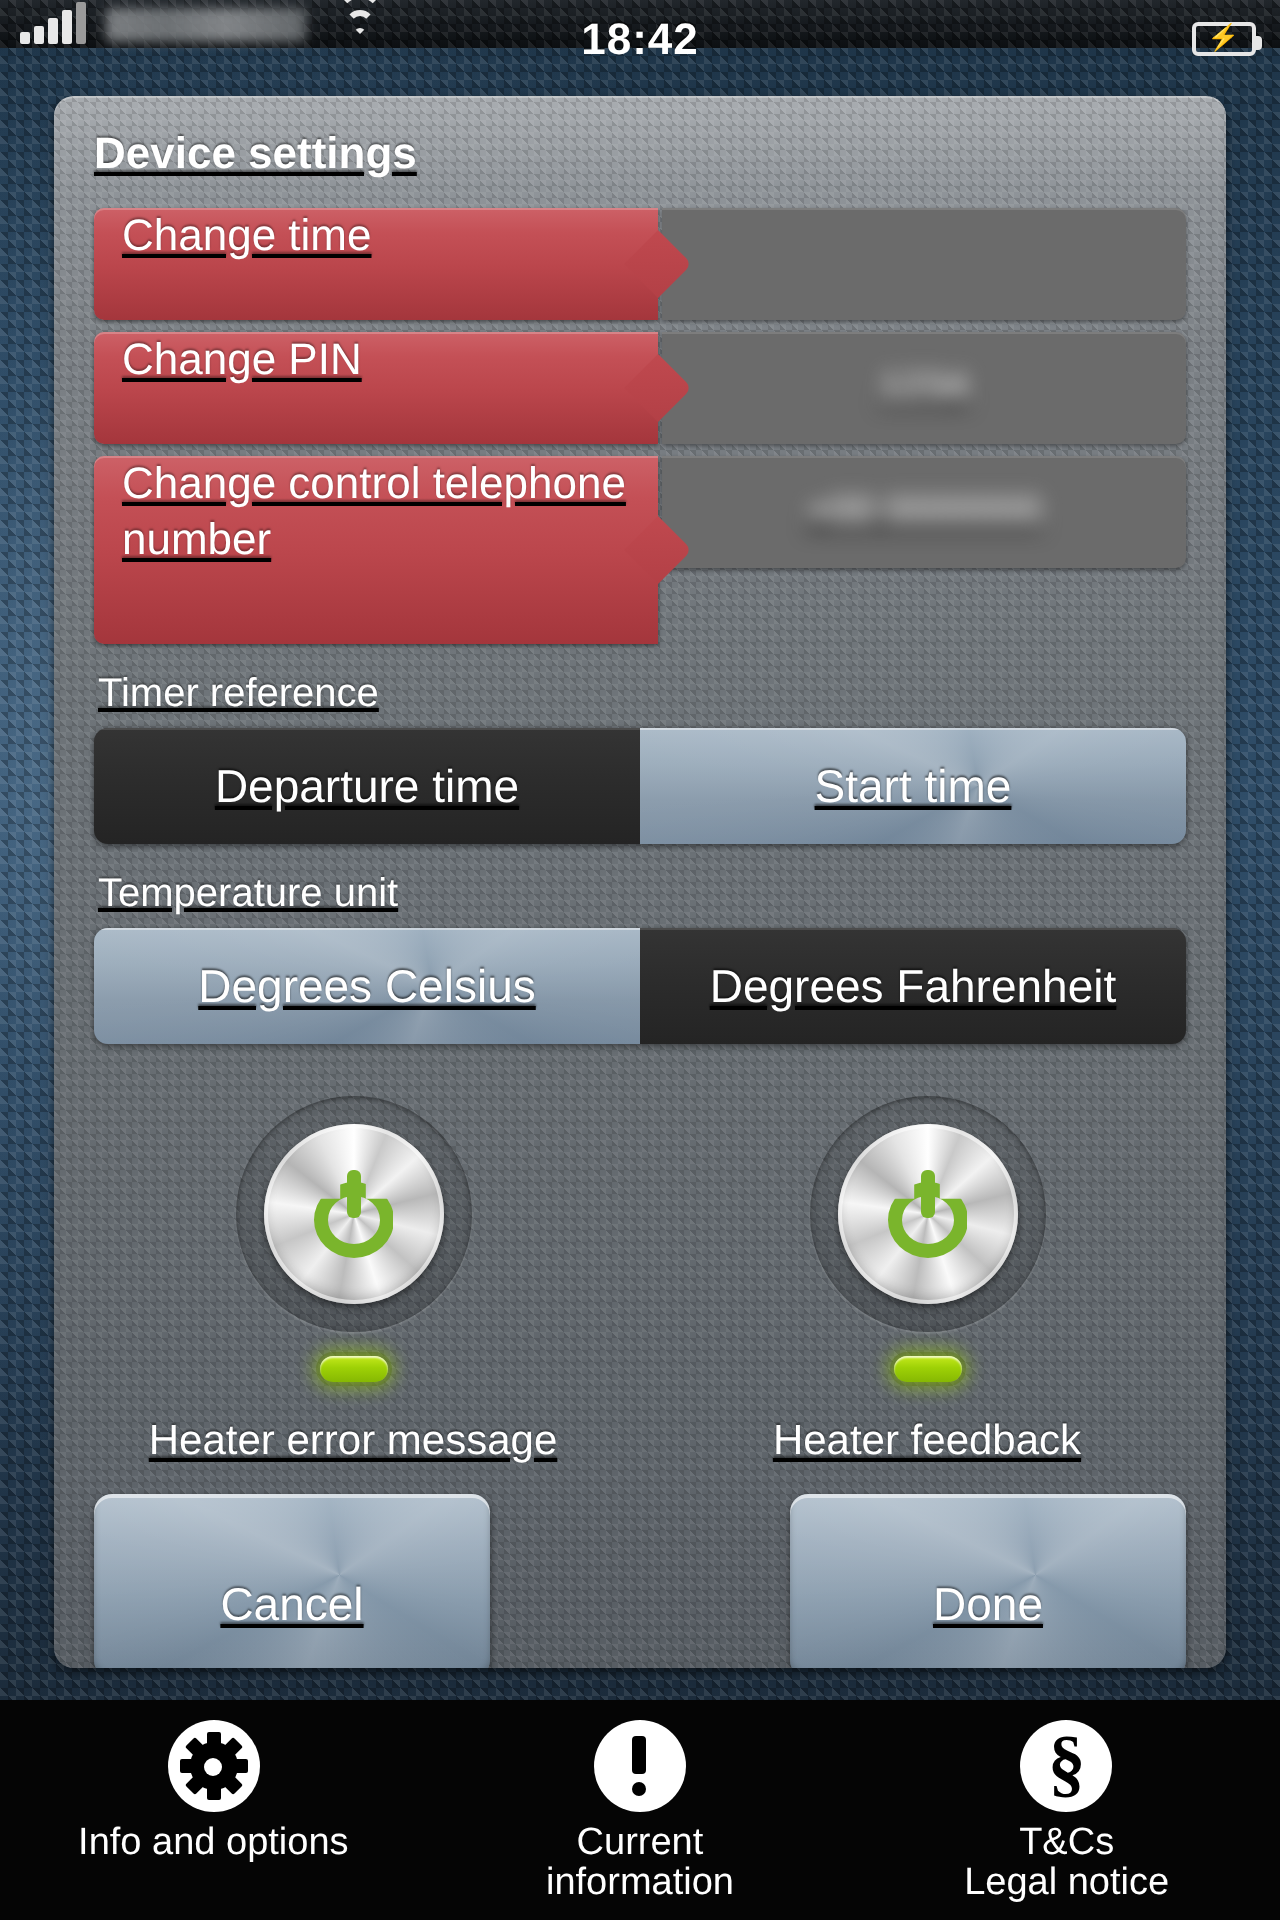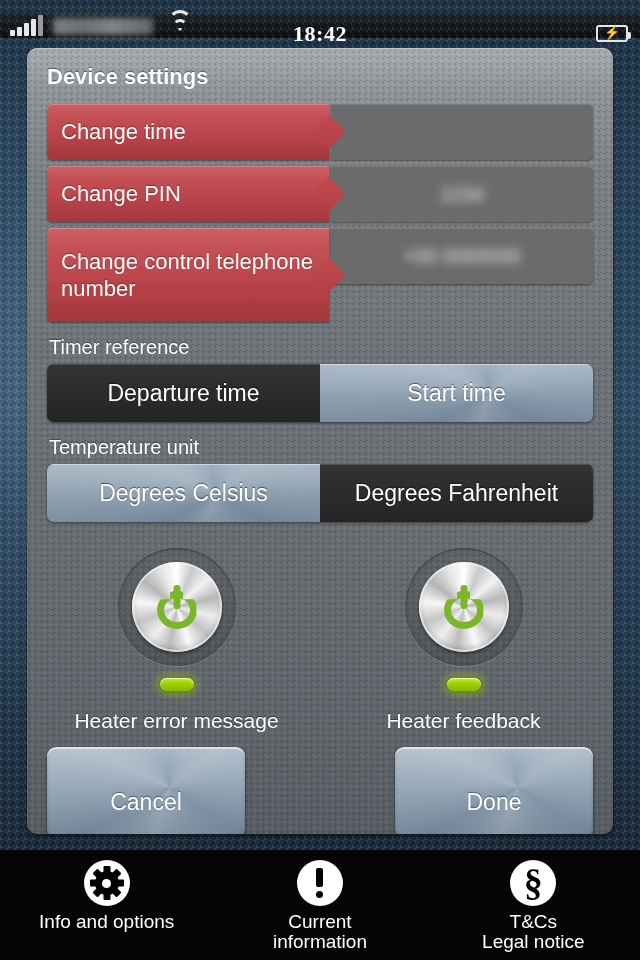--- a/index.html
+++ b/index.html
@@ -30,26 +30,25 @@
       linear-gradient(45deg, rgba(255,255,255,0.10) 25%, transparent 25%, transparent 75%, rgba(255,255,255,0.10) 75%),
       linear-gradient(45deg, rgba(0,0,0,0.28) 25%, transparent 25%, transparent 75%, rgba(0,0,0,0.28) 75%);
     background-size: 8px 8px, 8px 8px;
     background-position: 0 0, 4px 4px;
     opacity: 0.85;
   }
 
   
   .statusbar {
     position: absolute;
-    top: 14px; left: 0;
+    top: 0; left: 0;
     width: 640px; height: 24px;
     background:
       linear-gradient(180deg, #22272c 0%, #15191d 55%, #0c0f12 100%);
     z-index: 40;
-    font-family: Liberation Serif, serif;
   }
   .statusbar::after {
     content: "";
     position: absolute; inset: 0;
     background-image:
       linear-gradient(45deg, rgba(255,255,255,0.07) 25%, transparent 25%, transparent 75%, rgba(255,255,255,0.07) 75%),
       linear-gradient(45deg, rgba(0,0,0,0.30) 25%, transparent 25%, transparent 75%, rgba(0,0,0,0.30) 75%);
     background-size: 8px 8px, 8px 8px;
     background-position: 0 0, 4px 4px;
   }
@@ -124,21 +123,21 @@
   .panel::before {
     content: "";
     position: absolute; inset: 0;
     pointer-events: none;
     background-image:
       linear-gradient(45deg, rgba(255,255,255,0.07) 25%, transparent 25%, transparent 75%, rgba(255,255,255,0.07) 75%),
       linear-gradient(45deg, rgba(0,0,0,0.12) 25%, transparent 25%, transparent 75%, rgba(0,0,0,0.12) 75%);
     background-size: 6px 6px, 6px 6px;
     background-position: 0 0, 3px 3px;
   }
-  .panel-inner { position: relative; z-index: 2; padding: 0 20px; }
+  .panel-inner { position: relative; z-index: 2; padding: 0 20px; text-decoration: underline; }
 
   .panel-title {
     color: #ffffff;
     font-size: 22px;
     font-weight: bold;
     padding: 16px 0 14px 0;
     text-shadow: 0 -1px 1px rgba(0,0,0,0.45);
   }
 
   
@@ -151,21 +150,21 @@
   }
   .srow.tall { height: 94px; }
 
   .red-btn {
     position: relative;
     width: 282px;
     border-radius: 5px 0 0 5px;
     background: linear-gradient(180deg, #cd6167 0%, #c45056 22%, #bb464c 52%, #ab3b41 85%, #a4363c 100%);
     box-shadow: inset 0 1px 0 rgba(255,255,255,0.22), 0 1px 2px rgba(0,0,0,0.45);
     display: flex;
-    align-items: center;
+    align-items: flex-start;
     padding: 0 14px;
     color: #ffffff;
     font-size: 22px;
     line-height: 1.25;
     text-shadow: 0 -1px 1px rgba(0,0,0,0.35);
     z-index: 3;
   }
   .red-btn::after {
     content: "";
     position: absolute;

